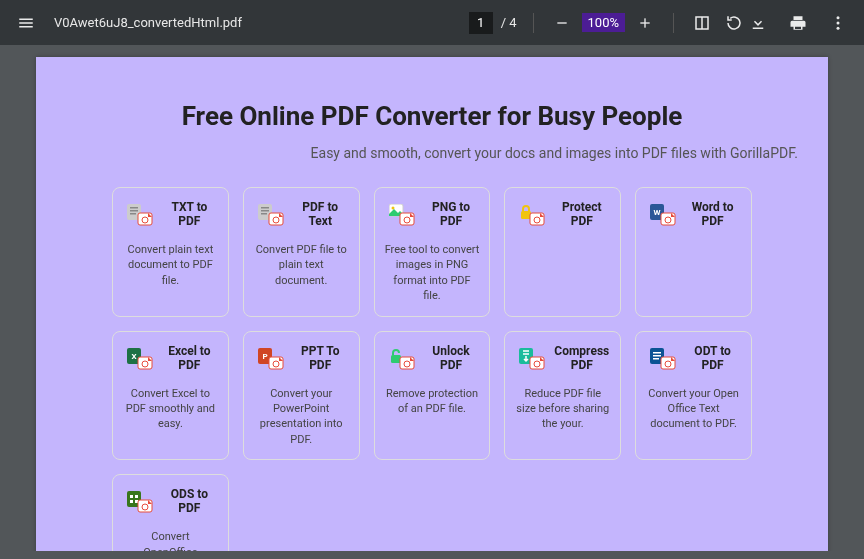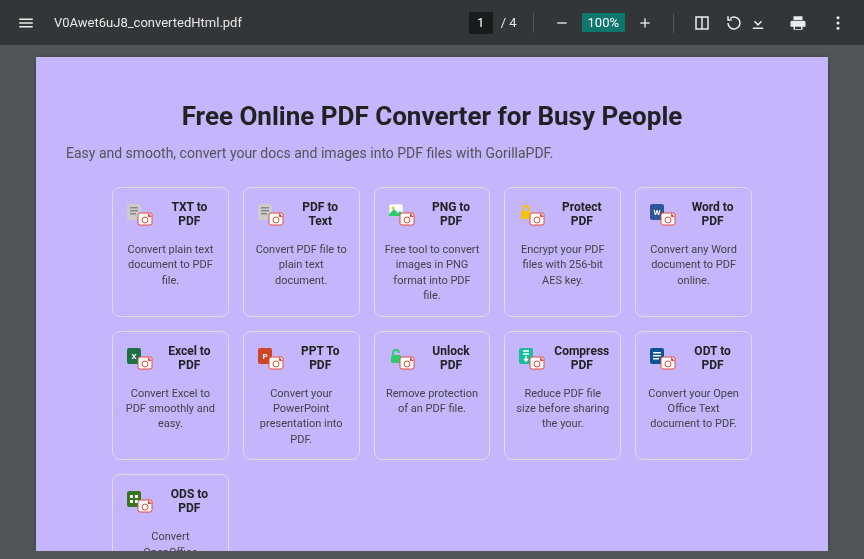--- a/index.html
+++ b/index.html
@@ -5,26 +5,26 @@
 * { margin: 0; padding: 0; box-sizing: border-box; font-family: -apple-system, BlinkMacSystemFont, "Segoe UI", Roboto, sans-serif; }
 body { background: #525659; width: 864px; height: 559px; overflow: hidden; }
 .toolbar { background: #323639; height: 45px; display: flex; align-items: center; padding: 0 14px; color: #fff; }
 .toolbar-left { display: flex; align-items: center; gap: 16px; flex: 1; }
 .toolbar-center { display: flex; align-items: center; gap: 8px; }
 .toolbar-right { display: flex; align-items: center; gap: 16px; margin-left: auto; }
 .icon-btn { width: 24px; height: 24px; display: flex; align-items: center; justify-content: center; cursor: pointer; opacity: 0.9; }
 .filename { font-size: 13px; color: #e8e8e8; }
 .page-input { background: #191b1c; border: none; color: #fff; width: 24px; height: 22px; text-align: center; font-size: 13px; }
 .page-total { font-size: 13px; color: #e8e8e8; }
-.zoom-box { background: #0f766e; padding: 2px 6px; font-size: 13px; }
+.zoom-box { background: #4c1d95; padding: 2px 6px; font-size: 13px; }
 .divider { width: 1px; height: 20px; background: #555; margin: 0 8px; }
 .page-wrap { padding: 12px 36px; height: calc(559px - 53px); overflow: auto; }
 .page { background: #c4b5fd; width: 100%; min-height: 100%; padding: 44px 30px 20px; box-shadow: 0 0 4px rgba(0,0,0,0.3); }
 .page-title { text-align: center; font-size: 26px; font-weight: 700; color: #222; margin-bottom: 14px; }
-.subtitle { text-align: left; font-size: 14px; color: #555; margin-bottom: 26px; }
+.subtitle { text-align: right; font-size: 14px; color: #555; margin-bottom: 26px; }
 .grid { display: grid; grid-template-columns: repeat(5, 1fr); gap: 14px; max-width: 640px; margin: 0 auto; }
 .card { border: 1px solid #ddd; border-radius: 8px; padding: 12px 10px; text-align: center; }
 .card-head { display: flex; align-items: center; justify-content: flex-start; gap: 10px; margin-bottom: 14px; padding-left: 4px; }
 .ci { width: 24px; height: 20px; position: relative; flex-shrink: 0; }
 .ci svg { display: block; }
 .card-title { font-size: 12px; font-weight: 700; color: #222; }
 .card-desc { font-size: 11px; color: #444; line-height: 1.4; }
 </style>
 </head>
 <body>
@@ -166,40 +166,38 @@
                   <g>
                     <rect x="0" y="0" width="14" height="12" rx="2" fill="#fff" stroke="#e74c3c" stroke-width="1"></rect>
                     <path d="M10 0 L14 4 L10 4 Z" fill="#e74c3c"></path>
                     <circle cx="7" cy="7" r="3" fill="none" stroke="#e74c3c" stroke-width="1"></circle>
                   </g>
                 </g>
               </svg>
             </div>
             <div class="card-title">Protect PDF</div>
           </div>
-          <div class="card-desc">Encrypt your PDF files with 256-bit AES key.</div>
         </div>
         <div class="card">
           <div class="card-head">
             <div class="ci">
               <svg width="26" height="22" viewBox="0 0 26 22">
                 <rect x="0" y="0" width="14" height="16" rx="2" fill="#2b5797"></rect>
                 <text x="7" y="11" font-size="8" fill="#fff" text-anchor="middle" font-weight="bold">W</text>
                 <g transform="translate(11,9)">
                   <g>
                     <rect x="0" y="0" width="14" height="12" rx="2" fill="#fff" stroke="#e74c3c" stroke-width="1"></rect>
                     <path d="M10 0 L14 4 L10 4 Z" fill="#e74c3c"></path>
                     <circle cx="7" cy="7" r="3" fill="none" stroke="#e74c3c" stroke-width="1"></circle>
                   </g>
                 </g>
               </svg>
             </div>
             <div class="card-title">Word to PDF</div>
           </div>
-          <div class="card-desc">Convert any Word document to PDF online.</div>
         </div>
         <div class="card">
           <div class="card-head">
             <div class="ci">
               <svg width="26" height="22" viewBox="0 0 26 22">
                 <rect x="0" y="0" width="14" height="16" rx="2" fill="#1e7145"></rect>
                 <text x="7" y="11" font-size="8" fill="#fff" text-anchor="middle" font-weight="bold">X</text>
                 <g transform="translate(11,9)">
                   <g>
                     <rect x="0" y="0" width="14" height="12" rx="2" fill="#fff" stroke="#e74c3c" stroke-width="1"></rect>

